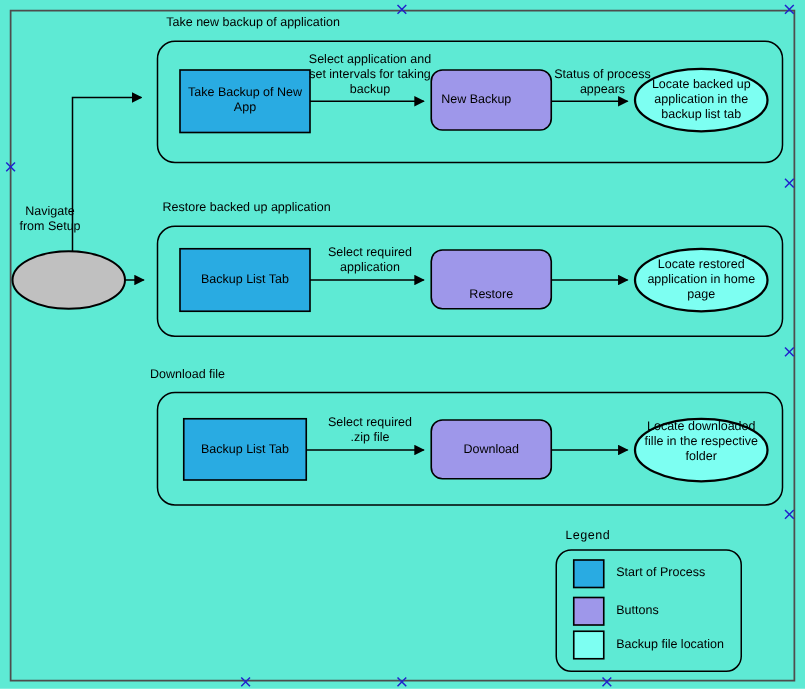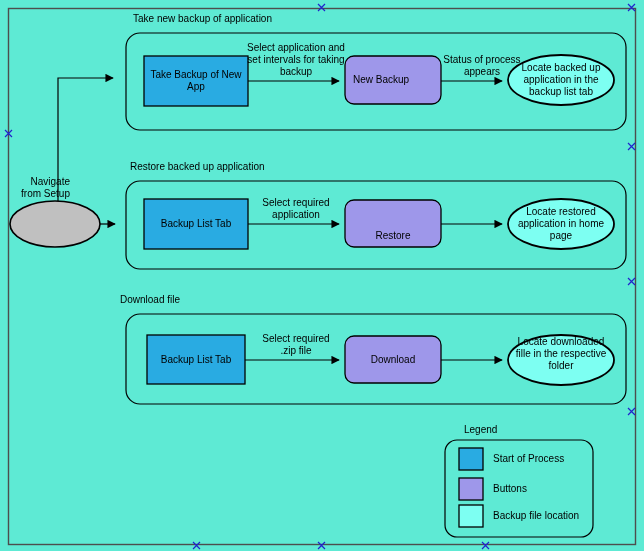--- a/index.html
+++ b/index.html
@@ -178,21 +178,21 @@
 
   <div class="node-label" style="left:147px; top:335px; width:98px; height:49px;">Backup List Tab</div>
   <div class="node-label" style="left:345px; top:336px; width:96px; height:47px;">Download</div>
   <div class="node-label" style="left:511px; top:335px; width:100px; height:37px;">Locate downloaded
 fille in the respective
 folder</div>
 
   <div class="edge-label" style="left:252px; top:333px; width:88px;">Select required
 .zip file</div>
 
-  <div class="edge-label" style="left:10px; top:176px; width:60px;text-align:right;">Navigate
+  <div class="edge-label" style="left:10px; top:164px; width:60px;">Navigate
 from Setup</div>
 
-  <div class="legend-title" style="left:464px; top:424px;">Legend</div>
+  <div class="legend-title" style="left:452px; top:424px;font-family:Liberation Mono, monospace;">Legend</div>
   <div class="legend-item-label" style="left:493px; top:453px;">Start of Process</div>
   <div class="legend-item-label" style="left:493px; top:483px;">Buttons</div>
   <div class="legend-item-label" style="left:493px; top:510px;">Backup file location</div>
 
 </div>
 
 </body></html>

